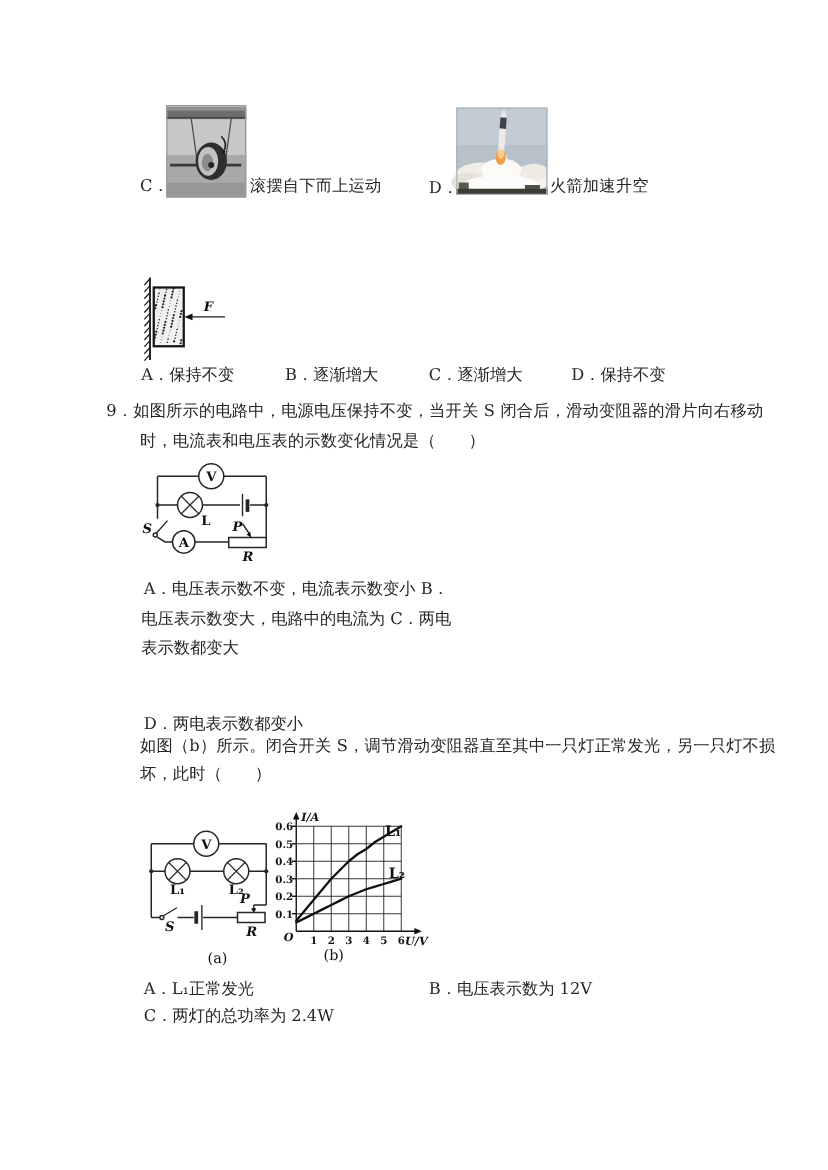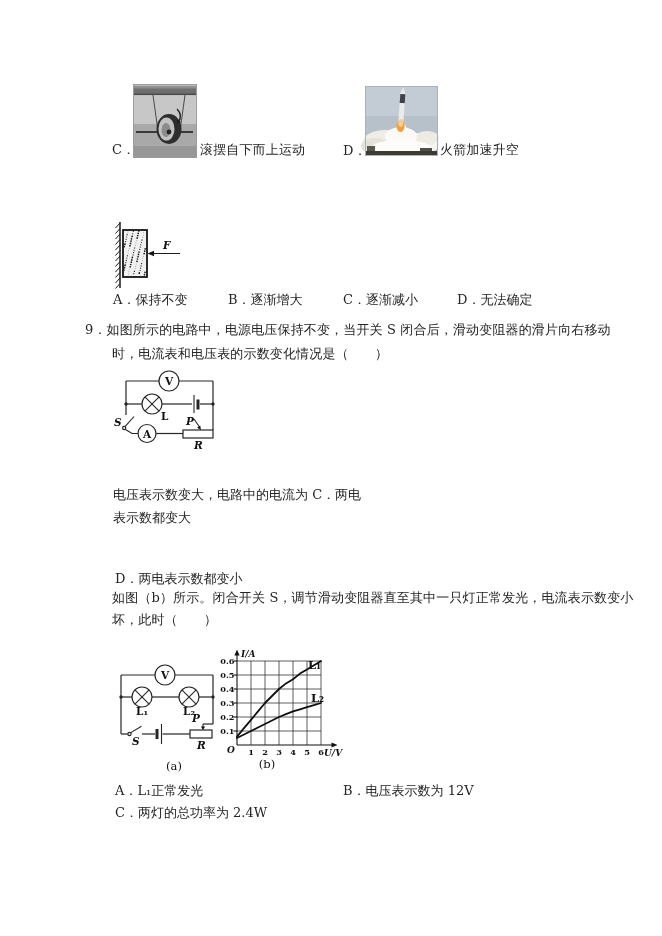--- a/index.html
+++ b/index.html
@@ -204,22 +204,22 @@
       </g>
     <g>
       <line x1="75" y1="31.5" x2="46" y2="31.5" stroke="#1c1c1c" stroke-width="1"></line>
       <polygon class="ah" points="42.5,31.5 49,28.8 49,34.2"></polygon>
     </g>
     <text x="58" y="27" class="mlbl ital">F</text>
   </svg>
 
   <span class="opt" style="left:113px;top:291px">A．保持不变</span>
   <span class="opt" style="left:228px;top:291px">B．逐渐增大</span>
-  <span class="opt" style="left:343px;top:291px">C．逐渐减小</span>
-  <span class="opt" style="left:457px;top:291px">D．无法确定</span>
+  <span class="opt" style="left:343px;top:291px">C．逐渐增大</span>
+  <span class="opt" style="left:457px;top:291px">D．保持不变</span>
 
   <div class="t" style="left:85px;top:322px">9．如图所示的电路中，电源电压保持不变，当开关 S 闭合后，滑动变阻器的滑片向右移动</div>
   <div class="t" style="left:112px;top:346px">时，电流表和电压表的示数变化情况是（　　）</div>
 
   <svg style="left:112px;top:370px" width="130" height="84" viewBox="0 0 130 84">
     <line class="cw" x1="14" y1="11" x2="47" y2="11"></line>
     <line class="cw" x1="67" y1="11" x2="101" y2="11"></line>
     <g>
       <circle class="cw" cx="57" cy="11" r="10"></circle>
       <text x="57" y="15" class="mlbl mid">V</text>
@@ -255,25 +255,26 @@
     </g>
     <text x="2" y="56" class="mlbl ital">S</text>
     <polyline class="cw" points="13.5,59.5 20,63.5 26,63.5"></polyline>
     <g>
       <circle class="cw" cx="35" cy="63.5" r="9"></circle>
       <text x="35" y="67.5" class="mlbl mid">A</text>
     </g>
     <line class="cw" x1="44" y1="63.5" x2="71" y2="63.5"></line>
   </svg>
 
+  <div class="opt" style="left:115px;top:462px">A．电压表示数不变，电流表示数变小 B．</div>
   <div class="opt" style="left:113px;top:486px">电压表示数变大，电路中的电流为 C．两电</div>
   <div class="opt" style="left:113px;top:509px">表示数都变大</div>
   <div class="opt" style="left:115px;top:570px">D．两电表示数都变小</div>
 
-  <div class="t" style="left:112px;top:590px">如图（b）所示。闭合开关 S，调节滑动变阻器直至其中一只灯正常发光，电流表示数变小</div>
+  <div class="t" style="left:112px;top:590px">如图（b）所示。闭合开关 S，调节滑动变阻器直至其中一只灯正常发光，另一只灯不损</div>
   <div class="t" style="left:112px;top:612px">坏，此时（　　）</div>
 
   <svg style="left:108px;top:658px" width="115" height="115" viewBox="0 0 115 115">
     <line class="cw" x1="13" y1="17" x2="47" y2="17"></line>
     <line class="cw" x1="67" y1="17" x2="105" y2="17"></line>
     <g>
       <circle class="cw" cx="57" cy="17" r="10"></circle>
       <text x="57" y="21" class="mlbl mid">V</text>
     </g>
     <line class="cw" x1="13" y1="17" x2="13" y2="39"></line>

